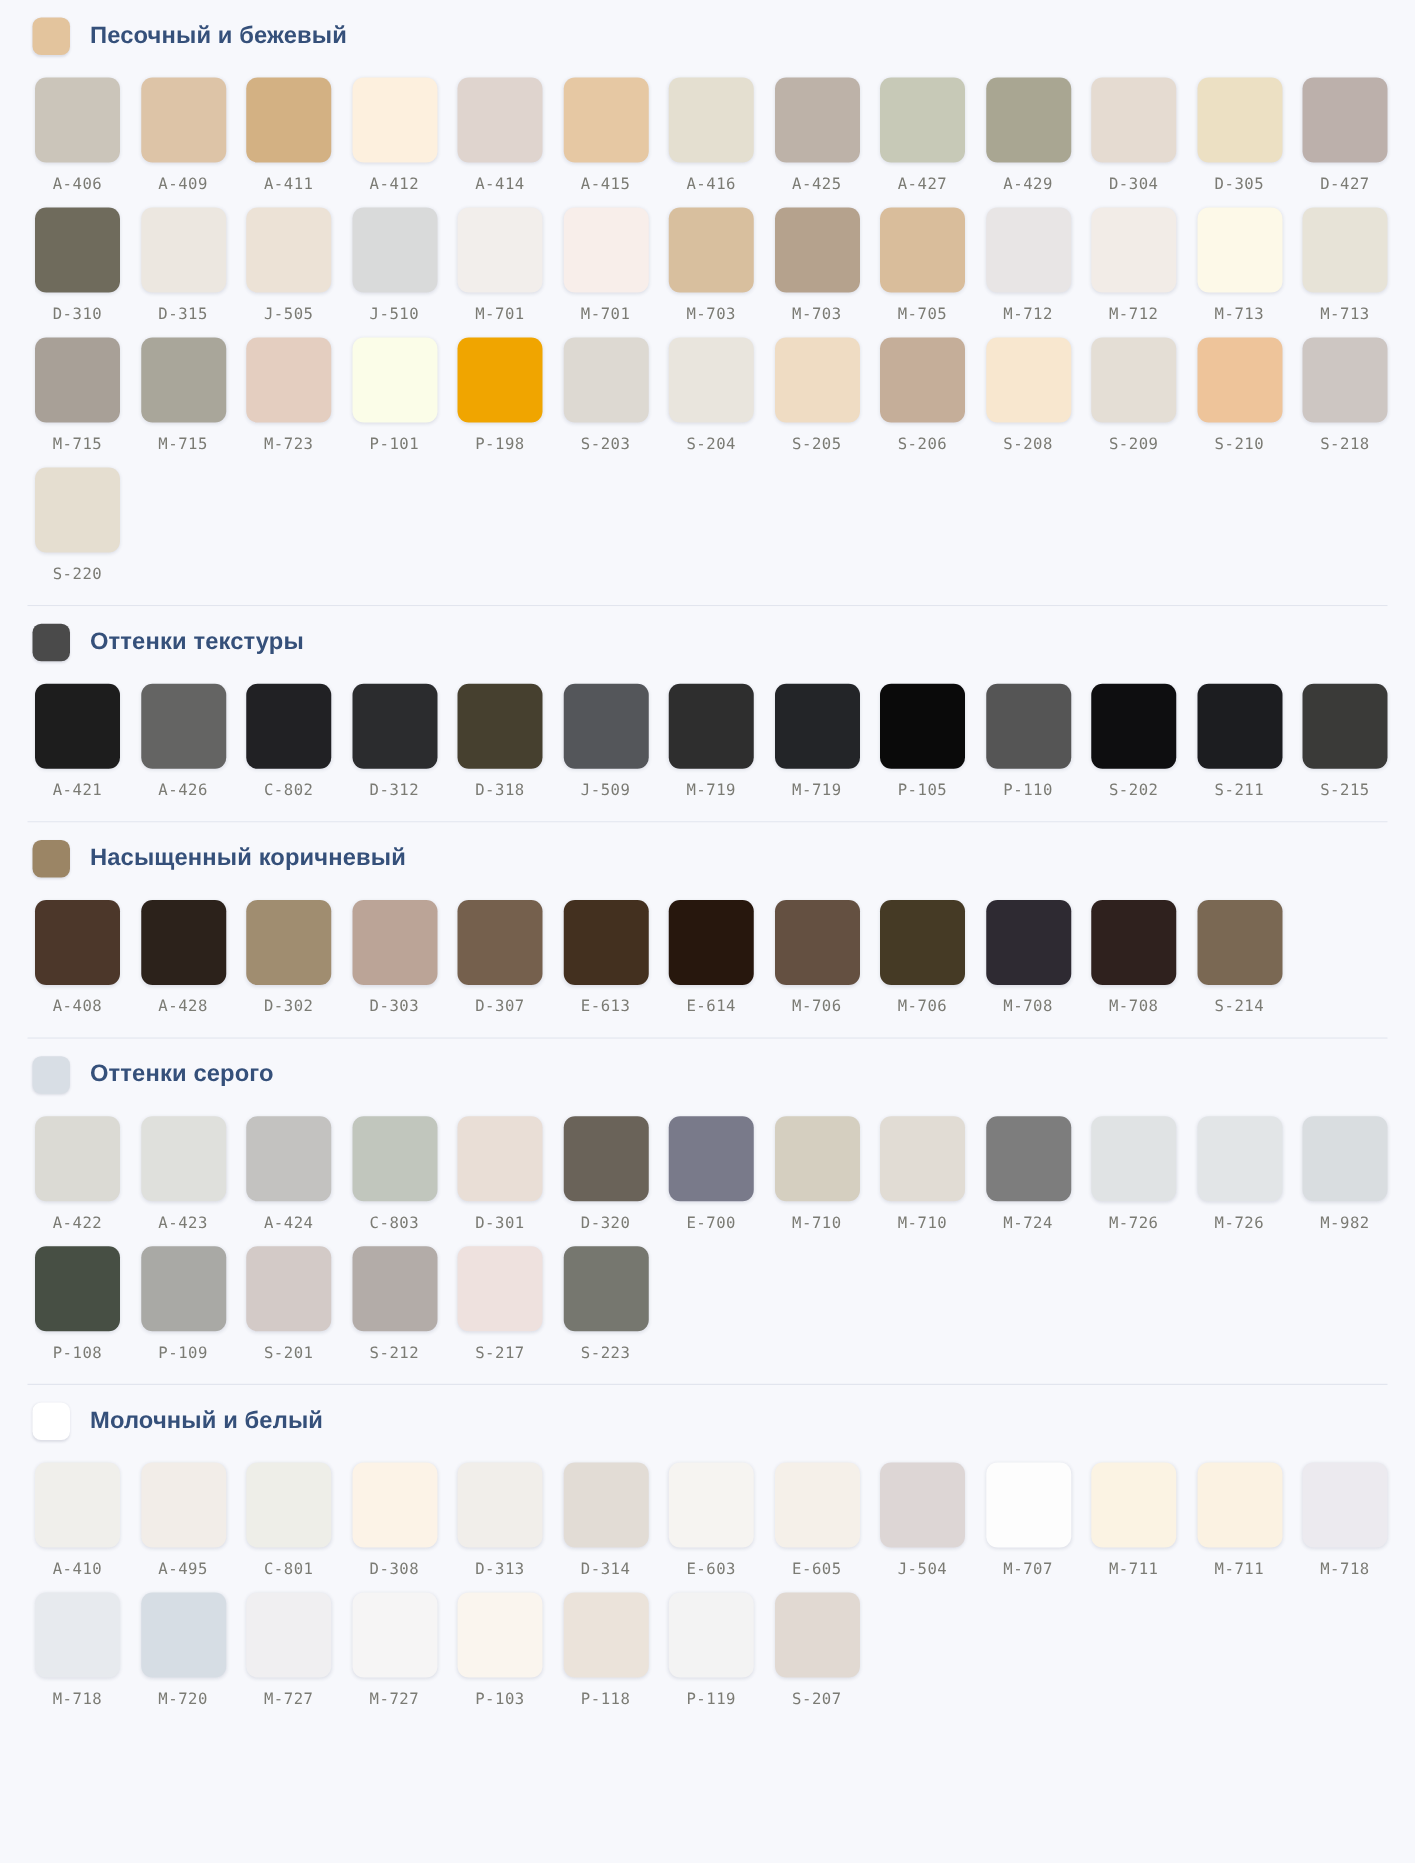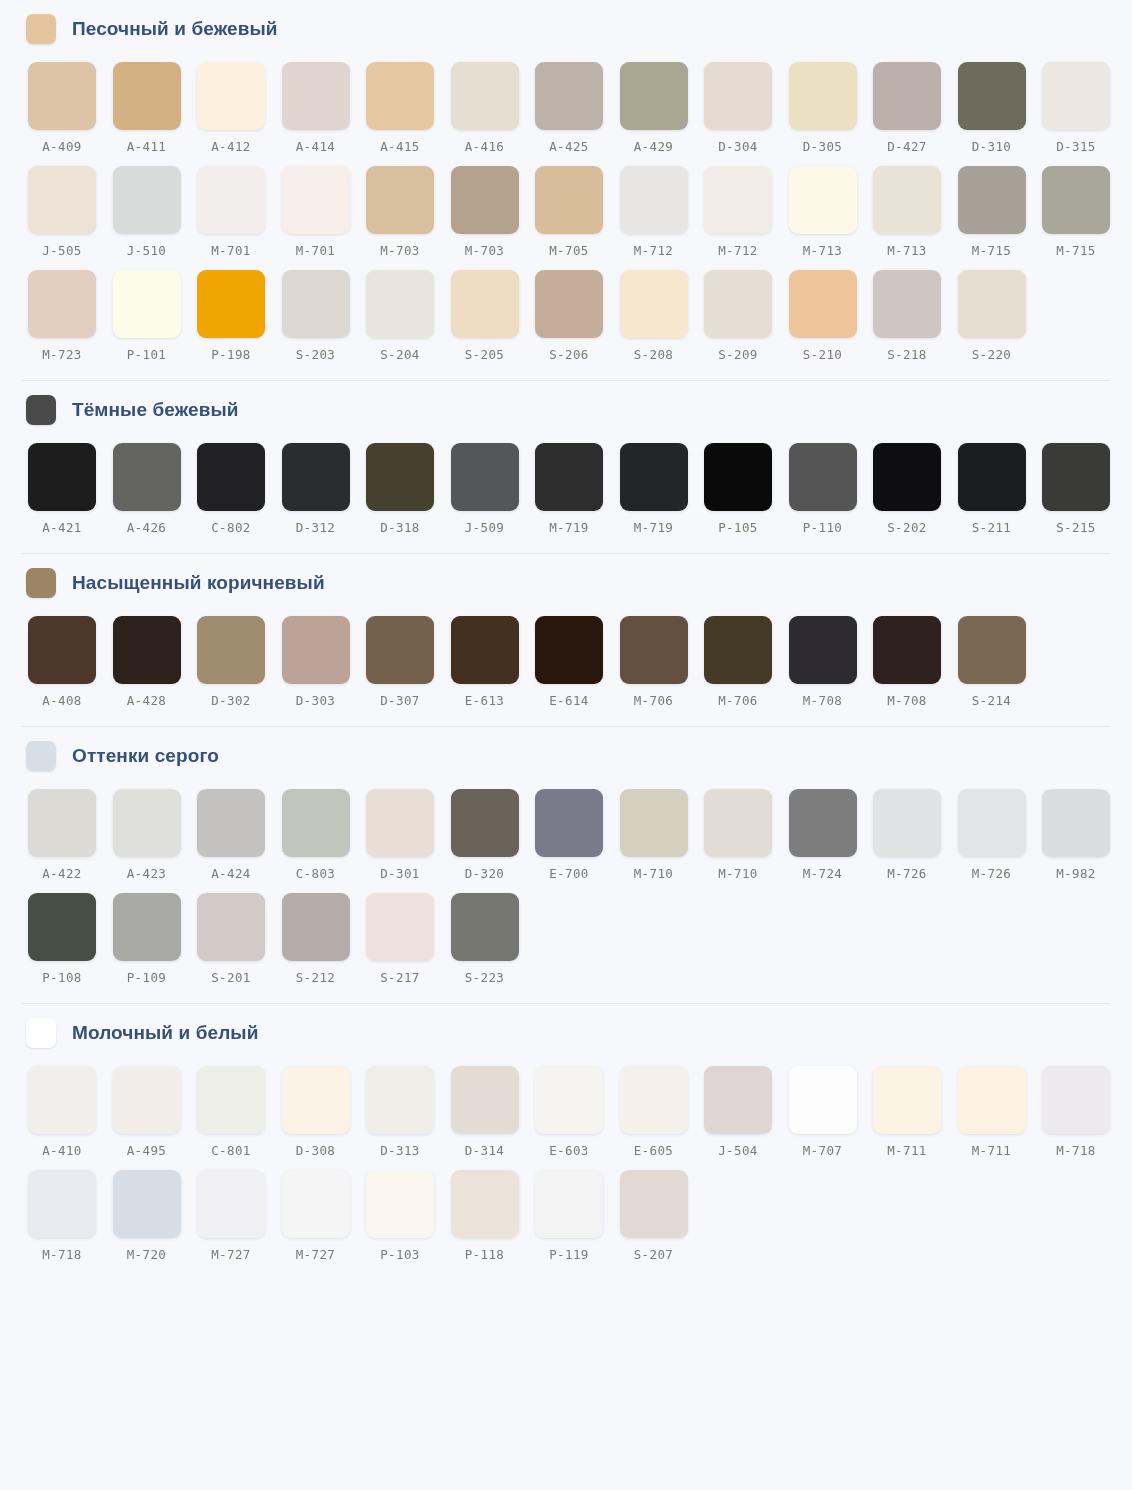--- a/index.html
+++ b/index.html
@@ -91,20 +91,24 @@
 
 <div class="page">
   <div id="sections-root">
       <div class="section">
         <div class="section-header">
           <span class="header-chip" style="background: rgb(227, 196, 157);"></span>
           <span class="header-title">Песочный и бежевый</span>
         </div>
         <div class="swatch-grid">
           <div class="swatch-cell">
+            <div class="swatch-chip" style="background: rgb(203, 197, 186);"></div>
+            <div class="swatch-label">A-406</div>
+          </div>
+          <div class="swatch-cell">
             <div class="swatch-chip" style="background: rgb(221, 196, 167);"></div>
             <div class="swatch-label">A-409</div>
           </div>
           <div class="swatch-cell">
             <div class="swatch-chip" style="background: rgb(211, 177, 131);"></div>
             <div class="swatch-label">A-411</div>
           </div>
           <div class="swatch-cell">
             <div class="swatch-chip" style="background: rgb(253, 240, 222);"></div>
             <div class="swatch-label">A-412</div>
@@ -117,20 +121,24 @@
             <div class="swatch-chip" style="background: rgb(230, 200, 163);"></div>
             <div class="swatch-label">A-415</div>
           </div>
           <div class="swatch-cell">
             <div class="swatch-chip" style="background: rgb(228, 223, 208);"></div>
             <div class="swatch-label">A-416</div>
           </div>
           <div class="swatch-cell">
             <div class="swatch-chip" style="background: rgb(189, 178, 168);"></div>
             <div class="swatch-label">A-425</div>
+          </div>
+          <div class="swatch-cell">
+            <div class="swatch-chip" style="background: rgb(199, 201, 183);"></div>
+            <div class="swatch-label">A-427</div>
           </div>
           <div class="swatch-cell">
             <div class="swatch-chip" style="background: rgb(169, 166, 146);"></div>
             <div class="swatch-label">A-429</div>
           </div>
           <div class="swatch-cell">
             <div class="swatch-chip" style="background: rgb(229, 219, 209);"></div>
             <div class="swatch-label">D-304</div>
           </div>
           <div class="swatch-cell">
@@ -248,21 +256,21 @@
           <div class="swatch-cell">
             <div class="swatch-chip" style="background: rgb(229, 222, 208);"></div>
             <div class="swatch-label">S-220</div>
           </div>
         </div>
       </div>
       <div class="section-divider"></div>
       <div class="section">
         <div class="section-header">
           <span class="header-chip" style="background: rgb(74, 74, 74);"></span>
-          <span class="header-title">Тёмные бежевый</span>
+          <span class="header-title">Оттенки текстуры</span>
         </div>
         <div class="swatch-grid">
           <div class="swatch-cell">
             <div class="swatch-chip" style="background: rgb(29, 29, 29);"></div>
             <div class="swatch-label">A-421</div>
           </div>
           <div class="swatch-cell">
             <div class="swatch-chip" style="background: rgb(100, 100, 99);"></div>
             <div class="swatch-label">A-426</div>
           </div>

